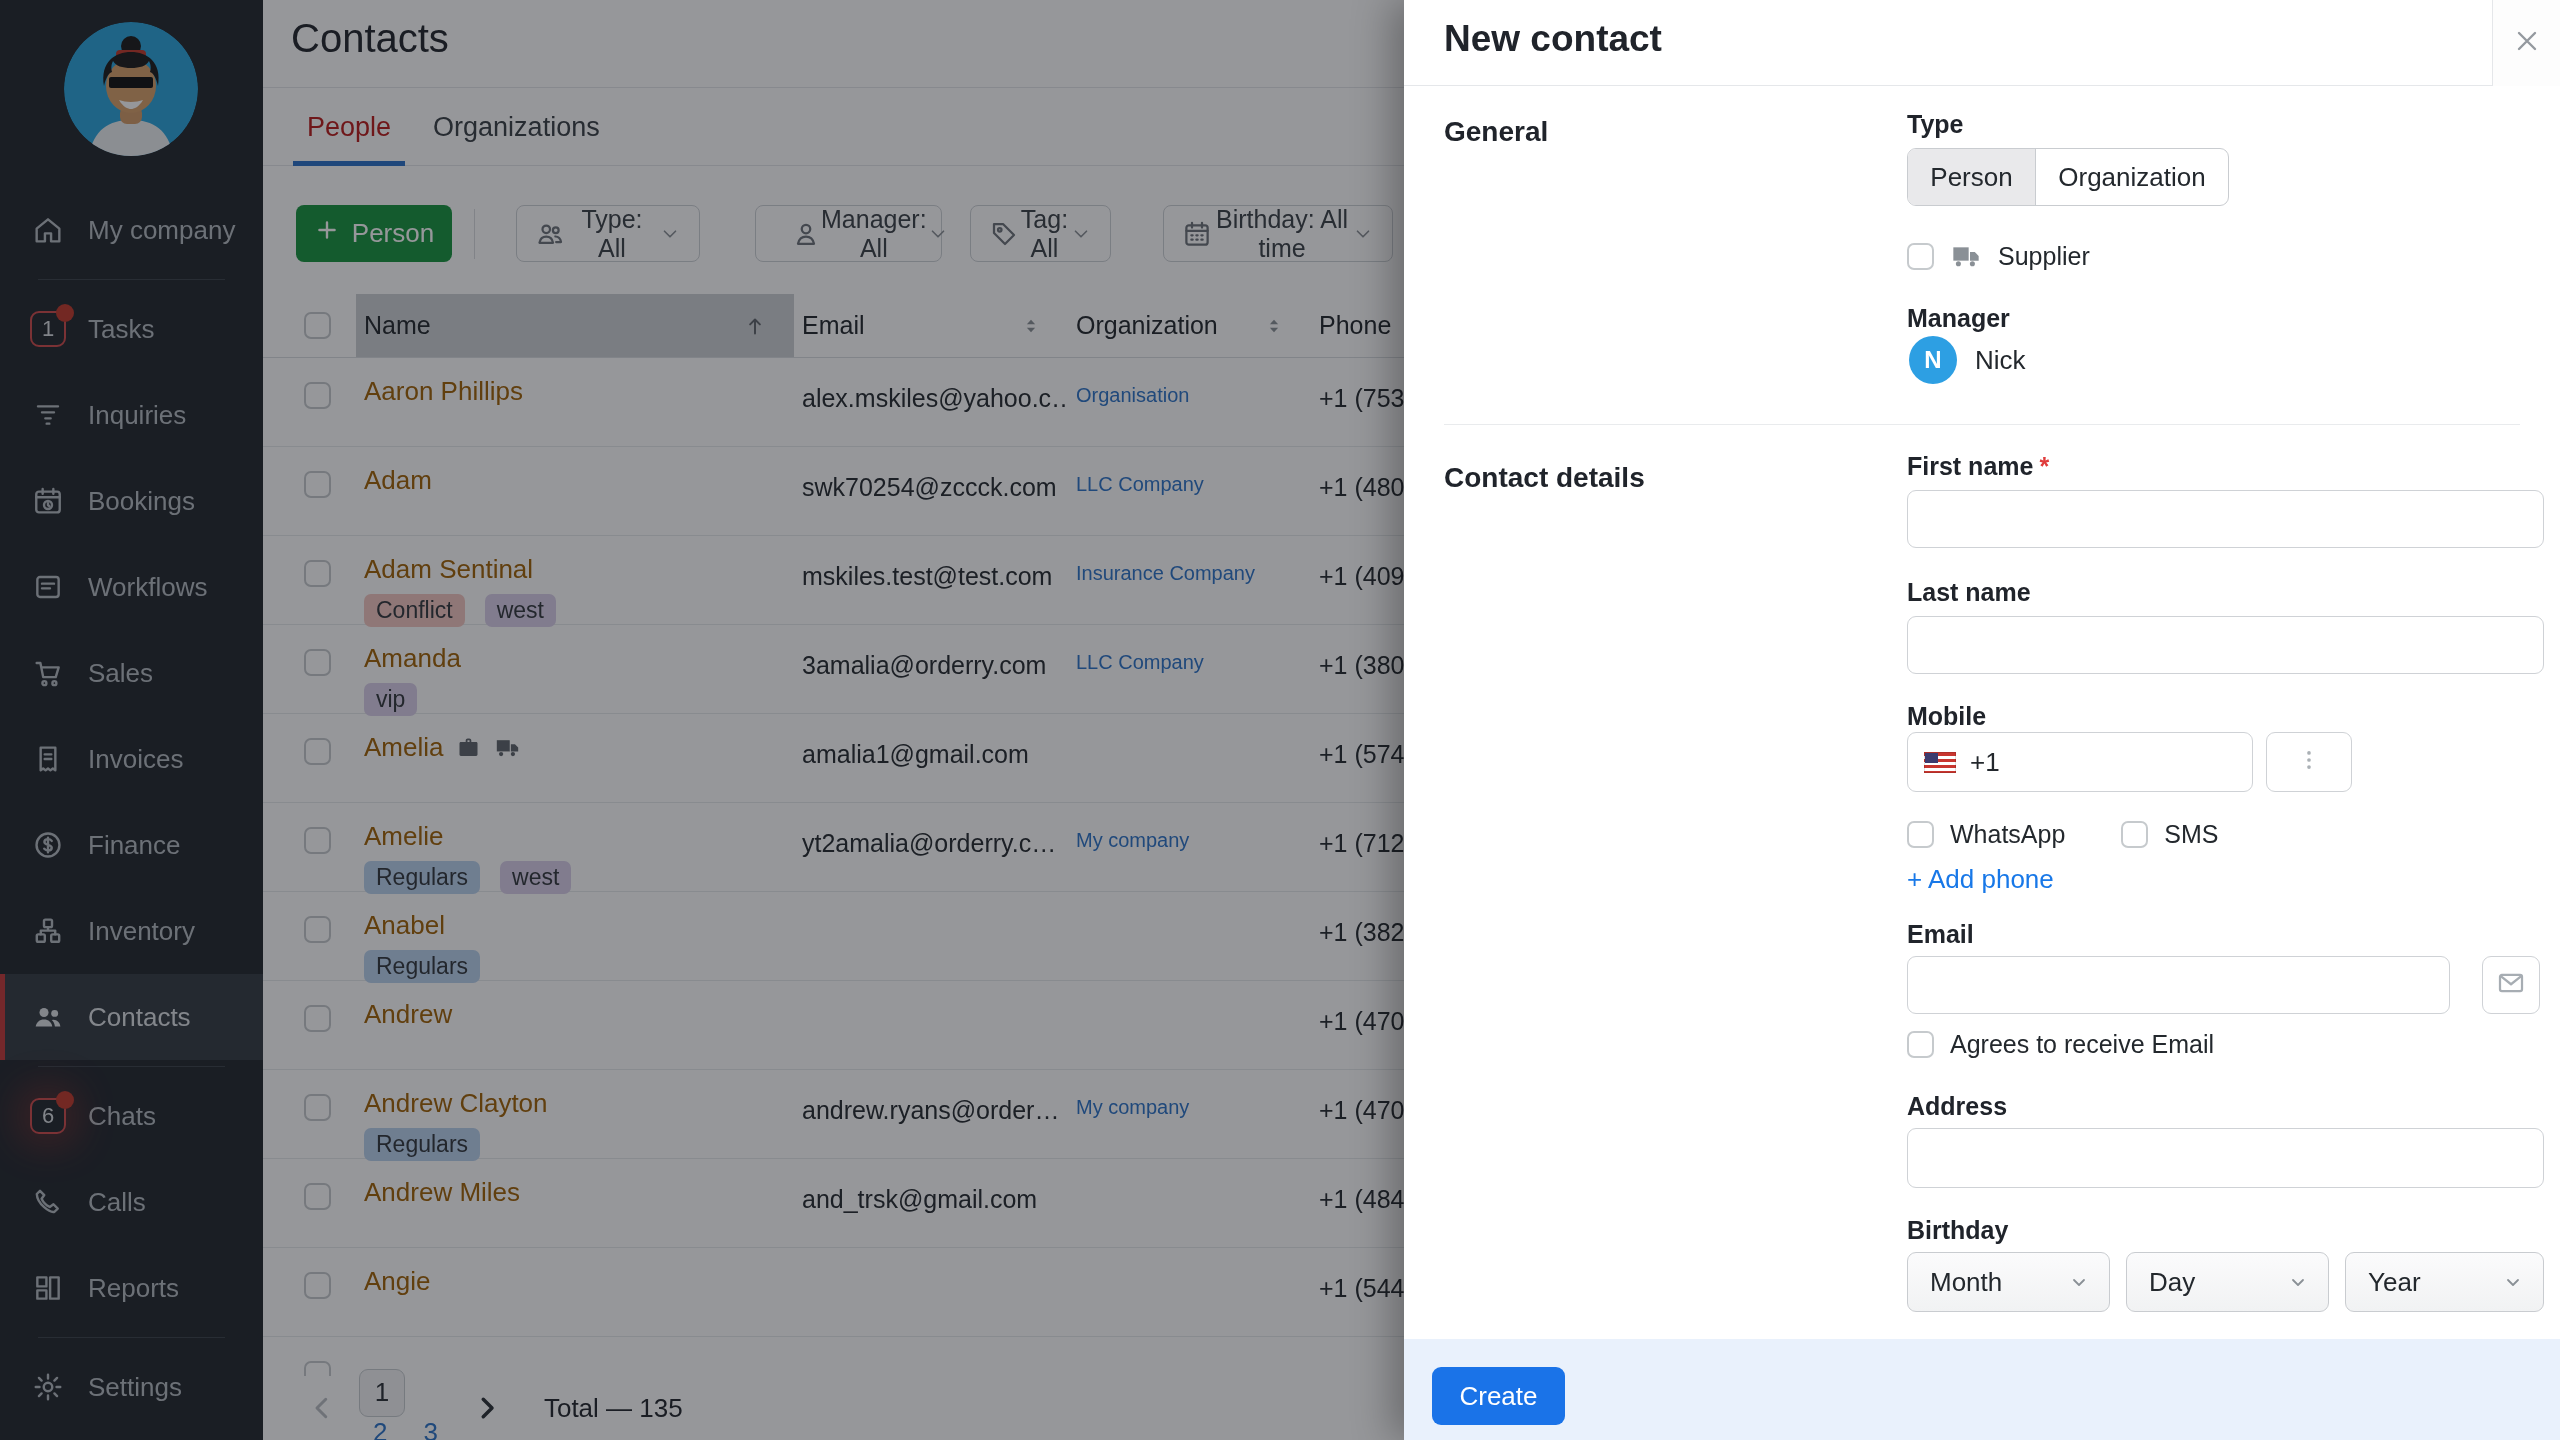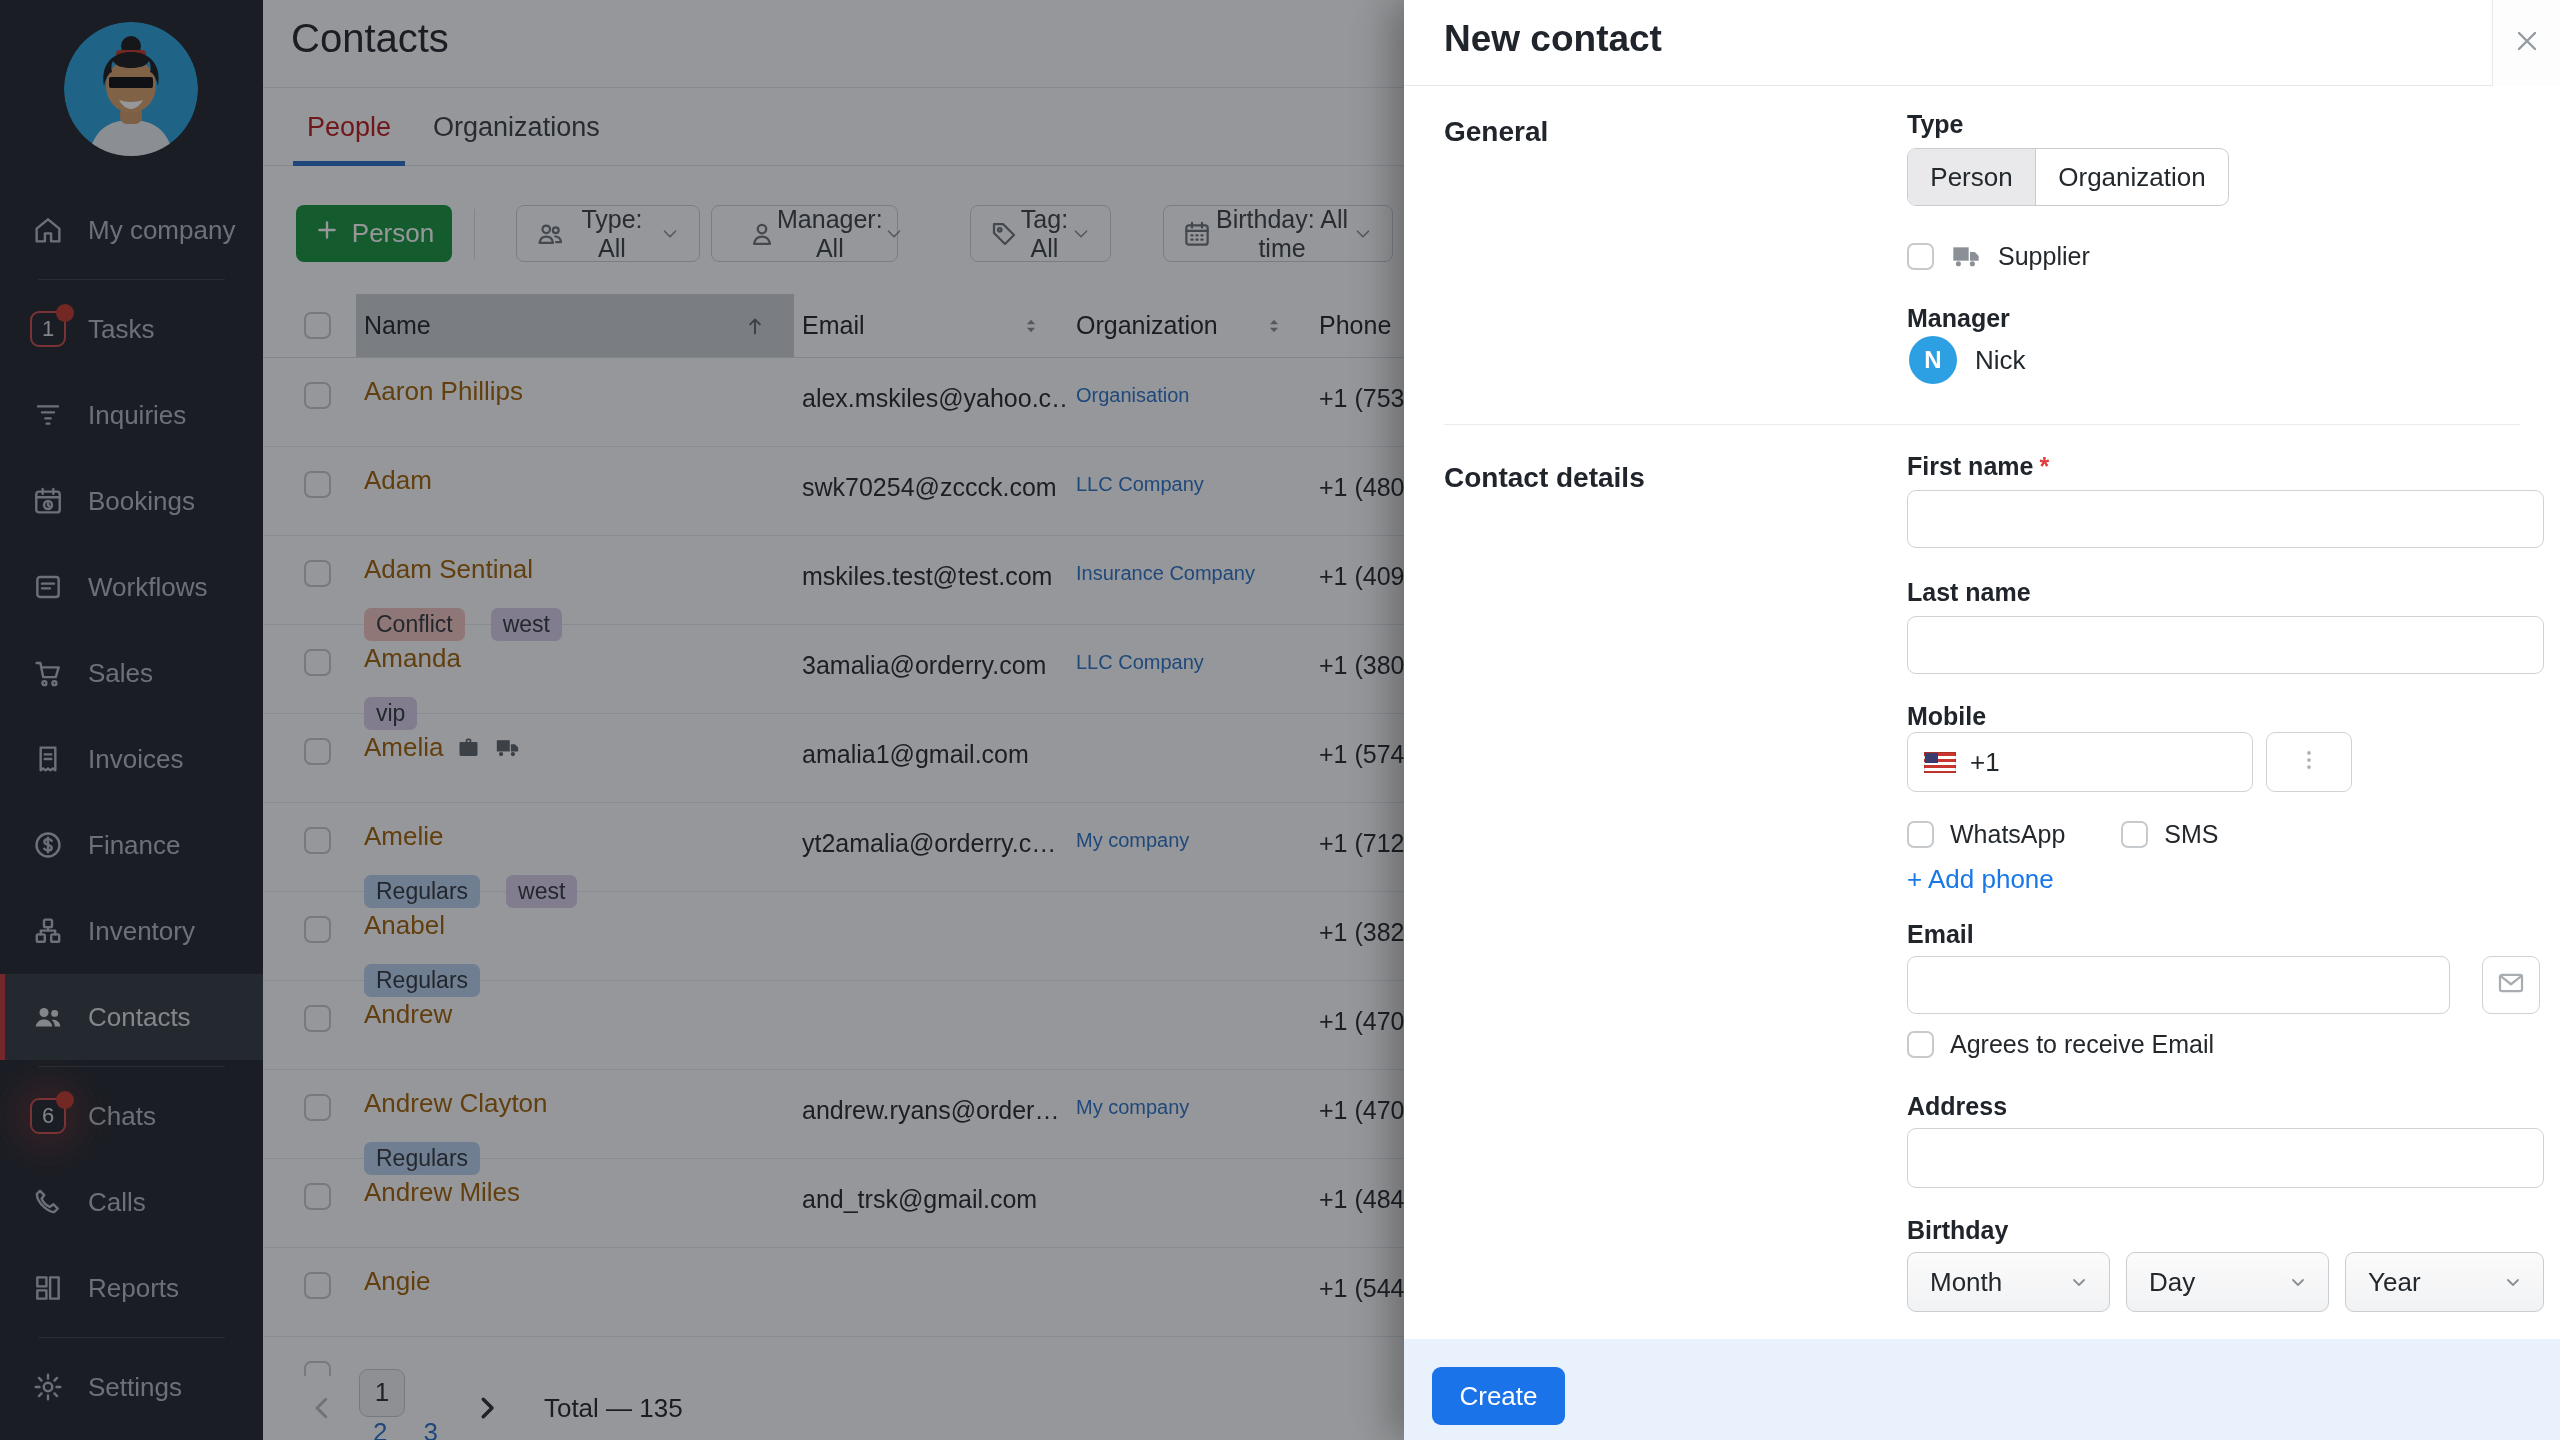--- a/index.html
+++ b/index.html
@@ -57,21 +57,21 @@
 
   .checkbox { width:27px; height:27px; border:2px solid #c6cacd; border-radius:7px; background:#fff; cursor:pointer; flex:0 0 27px; }
 
   .rows { position:absolute; top:358px; left:0; right:0; bottom:0; overflow:hidden; }
   .trow { display:flex; height:89px; border-bottom:1px solid #e7e9eb; align-items:flex-start; }
   .trow .col-check { align-items:flex-start; padding-top:24px; }
   .cell-name { flex-direction:column; align-items:flex-start !important; padding-top:18px; }
   .name-line { display:flex; align-items:center; gap:12px; }
   .name-link { font-size:26px; color:#a16207; cursor:pointer; text-decoration:none; white-space:nowrap; }
   .row-ic svg { width:27px; height:27px; color:#5f656b; display:block; }
-  .tag-line { display:flex; gap:26px; margin-top:23px;align-items:flex-end; }
+  .tag-line { display:flex; gap:20px; margin-top:9px;align-items:flex-end; }
   .tag { font-size:23px; color:#33383e; border-radius:7px; padding:3px 12px; white-space:nowrap; }
   .tag.red { background:#f3c6c0; } .tag.purple { background:#d9cfe9; } .tag.blue { background:#b9d2ee; }
   .cell-email, .cell-phone { padding-top:26px; font-size:25px; color:#262b30; white-space:nowrap; overflow:hidden; }
   .cell-org { padding-top:26px; font-size:20px; white-space:nowrap; overflow:hidden;text-align:center; }
   .cell-org span { color:#2e74c8; cursor:pointer; }
 
   .pagebar { position:absolute; bottom:0; left:0; right:0; height:64px; background:#fff; display:flex; align-items:center; z-index:5; }
   .pg-prev { margin-left:44px; color:#b9bec3; cursor:pointer; } .pg-prev svg, .pg-next svg { width:30px; height:30px; display:block; }
   .pg-box { margin-left:22px; width:46px; height:48px; border:1px solid #c7cbcf; background:#f2f3f4; border-radius:9px;
     display:flex; align-items:center; justify-content:center; font-size:26px; color:#2b3036; cursor:pointer; }
@@ -304,21 +304,21 @@
                 <circle cx="16.6" cy="9" r="2.3"></circle>
                 <path d="M16.3 14c2.4.1 4.1 1.7 4.5 4.4h-3.9"></path>
               </svg>
             </span>
             <span>Type: All</span>
             <span class="chev ml-autoX">
               <svg viewBox="0 0 24 24" fill="none" stroke="currentColor" stroke-width="1.8" stroke-linecap="round" stroke-linejoin="round">
                 <path d="M6 9l6 6 6-6"></path>
               </svg>
             </span>
-          </button><button class="filter-btn" style="left: 448px; width: 187px; padding-left: 35px;">
+          </button><button class="filter-btn" style="left: 492px; width: 187px; padding-left: 35px;">
             <span class="fic">
               <svg viewBox="0 0 24 24" fill="none" stroke="currentColor" stroke-width="1.8" stroke-linecap="round" stroke-linejoin="round">
                 <circle cx="12" cy="8" r="3.4"></circle>
                 <path d="M5.6 19.8c.7-3.5 3.1-5.8 6.4-5.8s5.7 2.3 6.4 5.8z"></path>
               </svg>
             </span>
             <span>Manager: All</span>
             <span class="chev ml-autoX">
               <svg viewBox="0 0 24 24" fill="none" stroke="currentColor" stroke-width="1.8" stroke-linecap="round" stroke-linejoin="round">
                 <path d="M6 9l6 6 6-6"></path>

